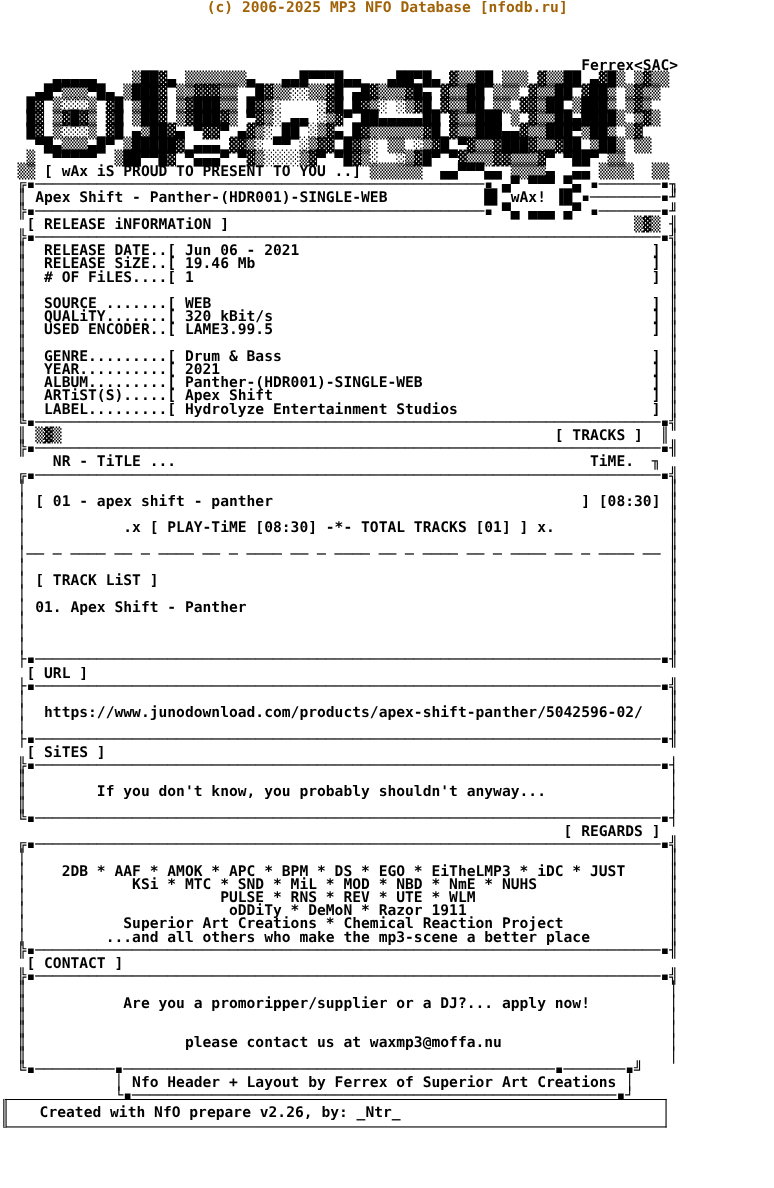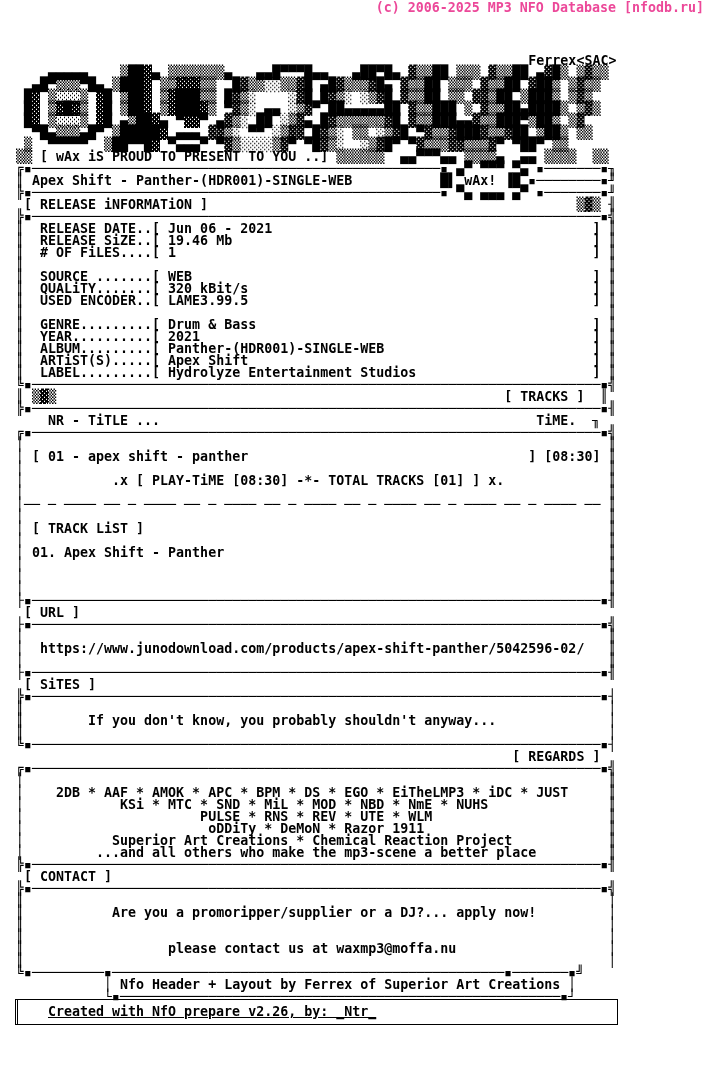--- a/index.html
+++ b/index.html
@@ -1,24 +1,24 @@
 <!DOCTYPE html>
 <html><head>
 <meta charset="utf-8">
 <style>
   html,body{margin:0;padding:0;background:#ffffff;}
   .screen{position:relative;width:704px;height:1080px;background:#ffffff;overflow:hidden;
           font-family:"DejaVu Sans Mono",monospace;color:#000;}
-  .red-title{position:absolute;top:1px;left:0;width:704px;text-align:right;
-             font:700 13.3px/14px "DejaVu Sans Mono",monospace;color:#ec4899;white-space:pre;}
+  .red-title{position:absolute;top:1px;left:0;width:704px;text-align:center;
+             font:700 13.3px/14px "DejaVu Sans Mono",monospace;color:#a16207;white-space:pre;}
   .nfo-wrap{position:absolute;left:16px;top:24px;margin-top:31px;}
   pre.nfo{margin:0;padding:0;font:700 13.3px/12px "DejaVu Sans Mono",monospace;white-space:pre;color:#000;}
   pre.nfo.url-line{color:#000;}
-  .footer-box{position:absolute;left:15px;top:999px;width:599px;height:24px;
-              border:1px solid #000;border-left:3px double #000;display:flex;align-items:center;text-decoration:underline;}
+  .footer-box{position:absolute;left:3px;top:999px;width:599px;height:24px;
+              border:1px solid #000;border-left:3px double #000;display:flex;align-items:center;}
   .footer-box span{font:700 13.3px/24px "DejaVu Sans Mono",monospace;padding-left:30px;white-space:pre;}
 </style>
 </head>
 <body>
 
 <div class="screen">
 
   <div class="red-title">(c) 2006-2025 MP3 NFO Database [nfodb.ru]</div>
 
   <div class="nfo-wrap">

